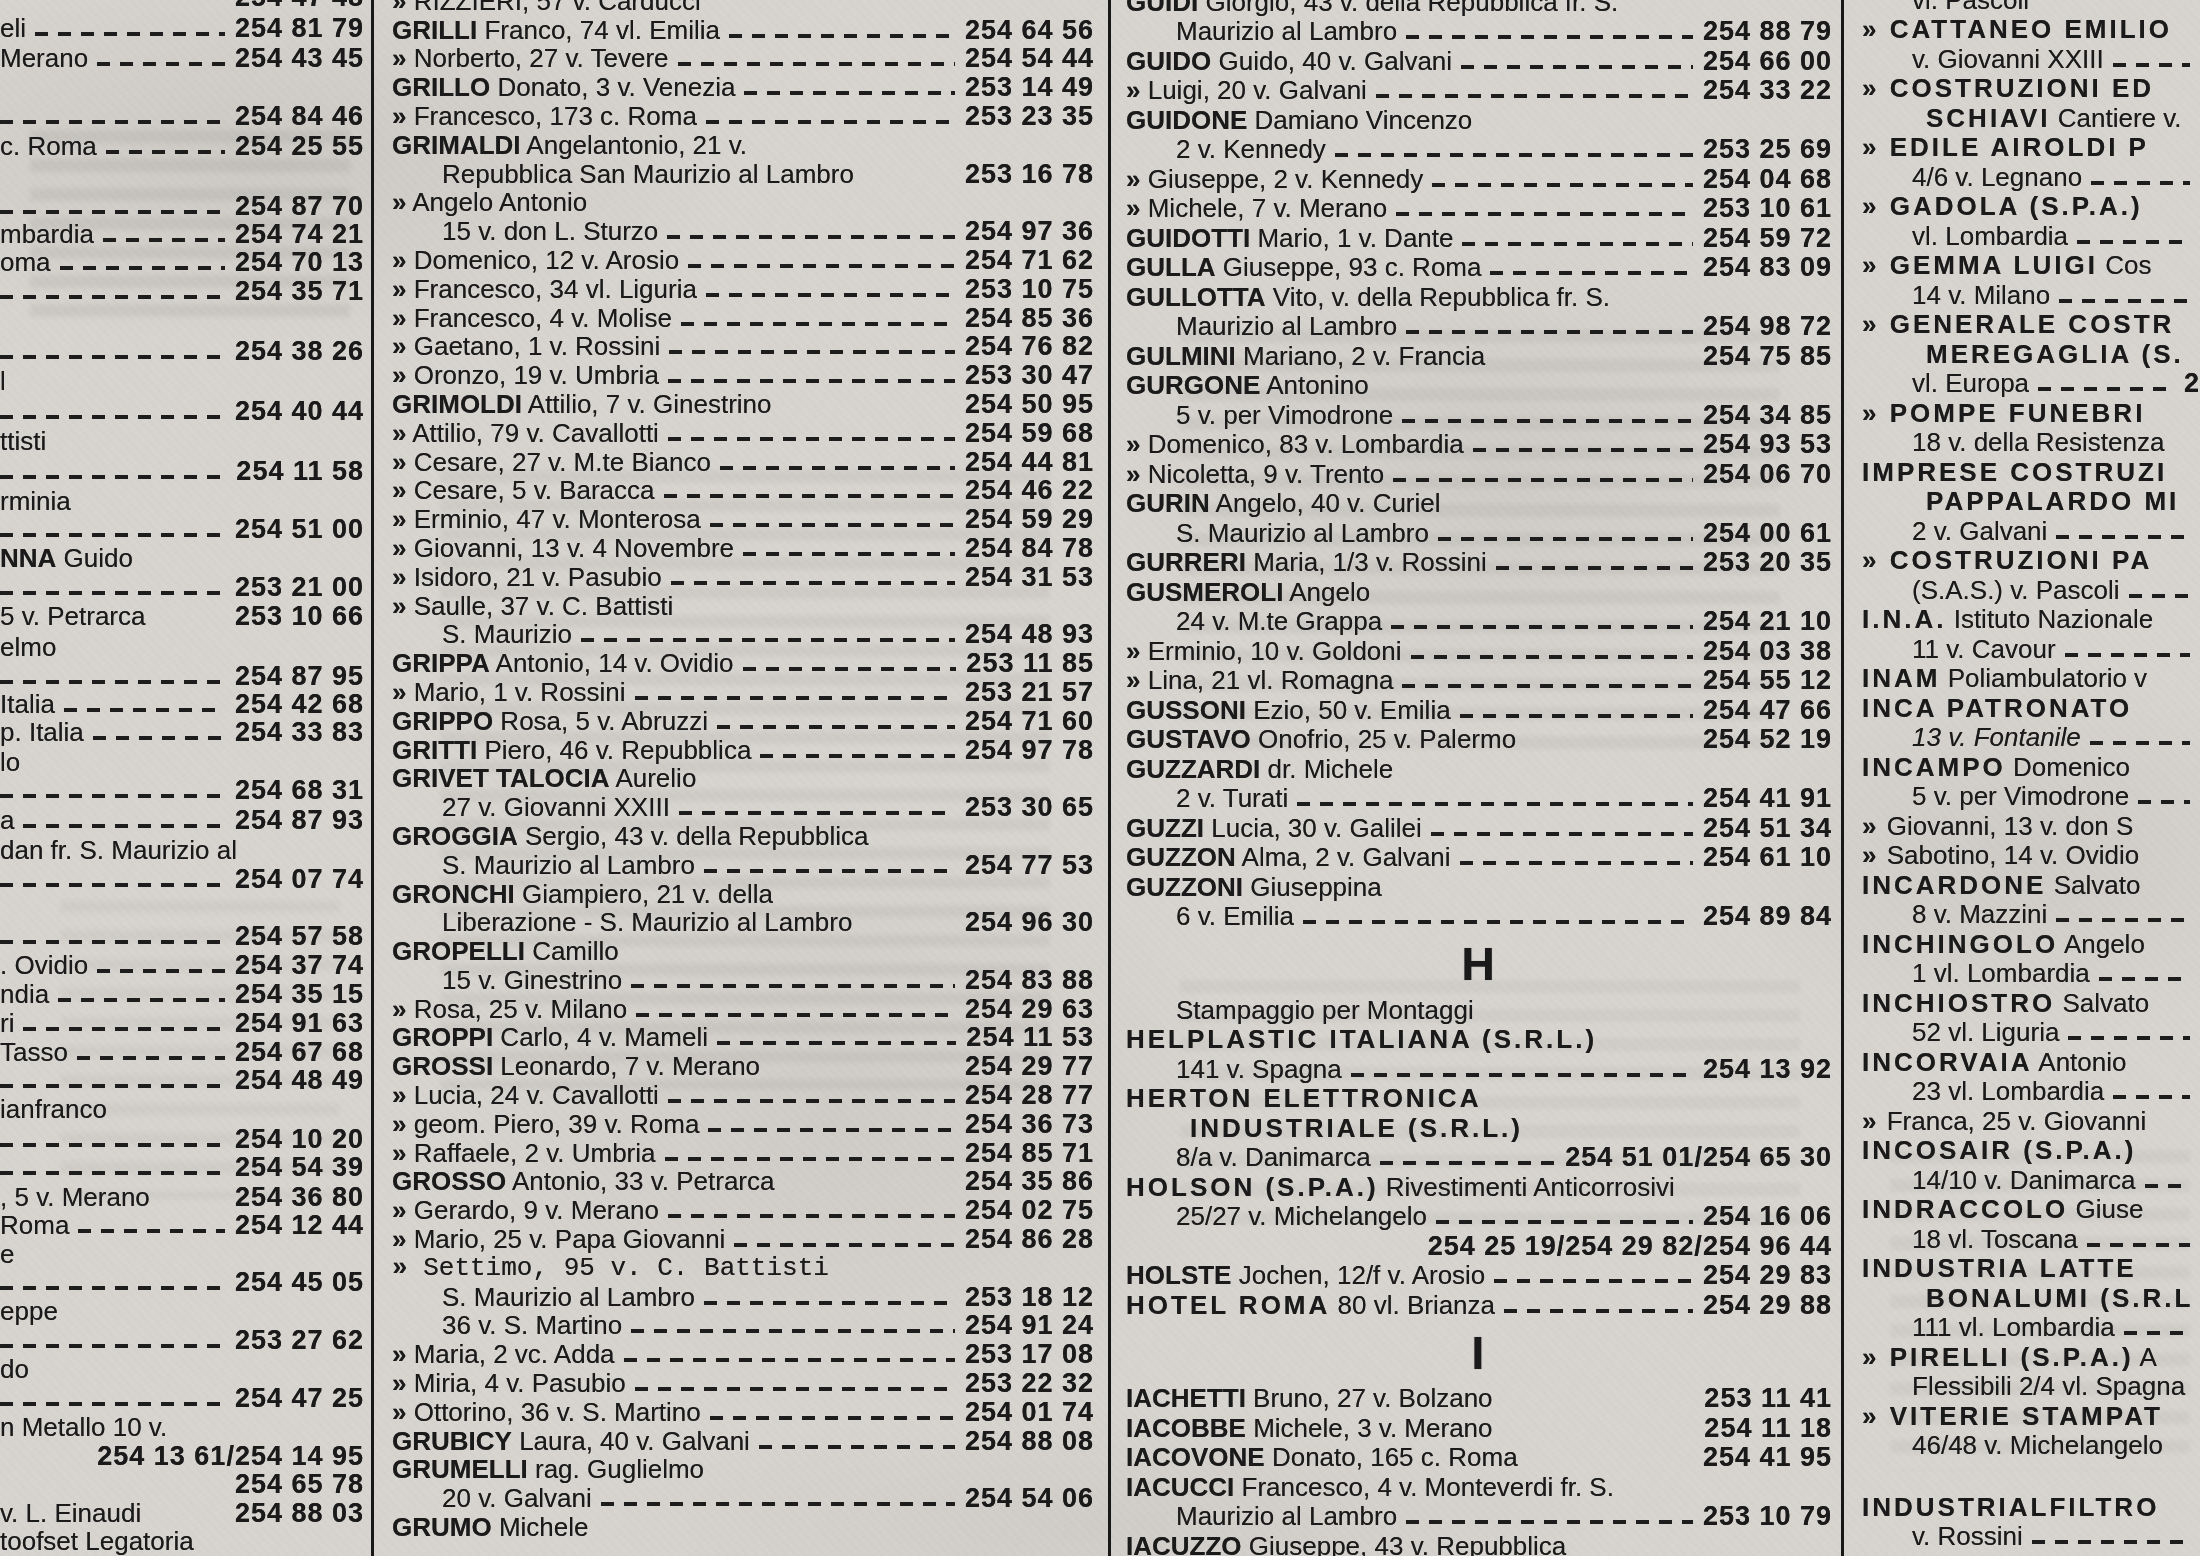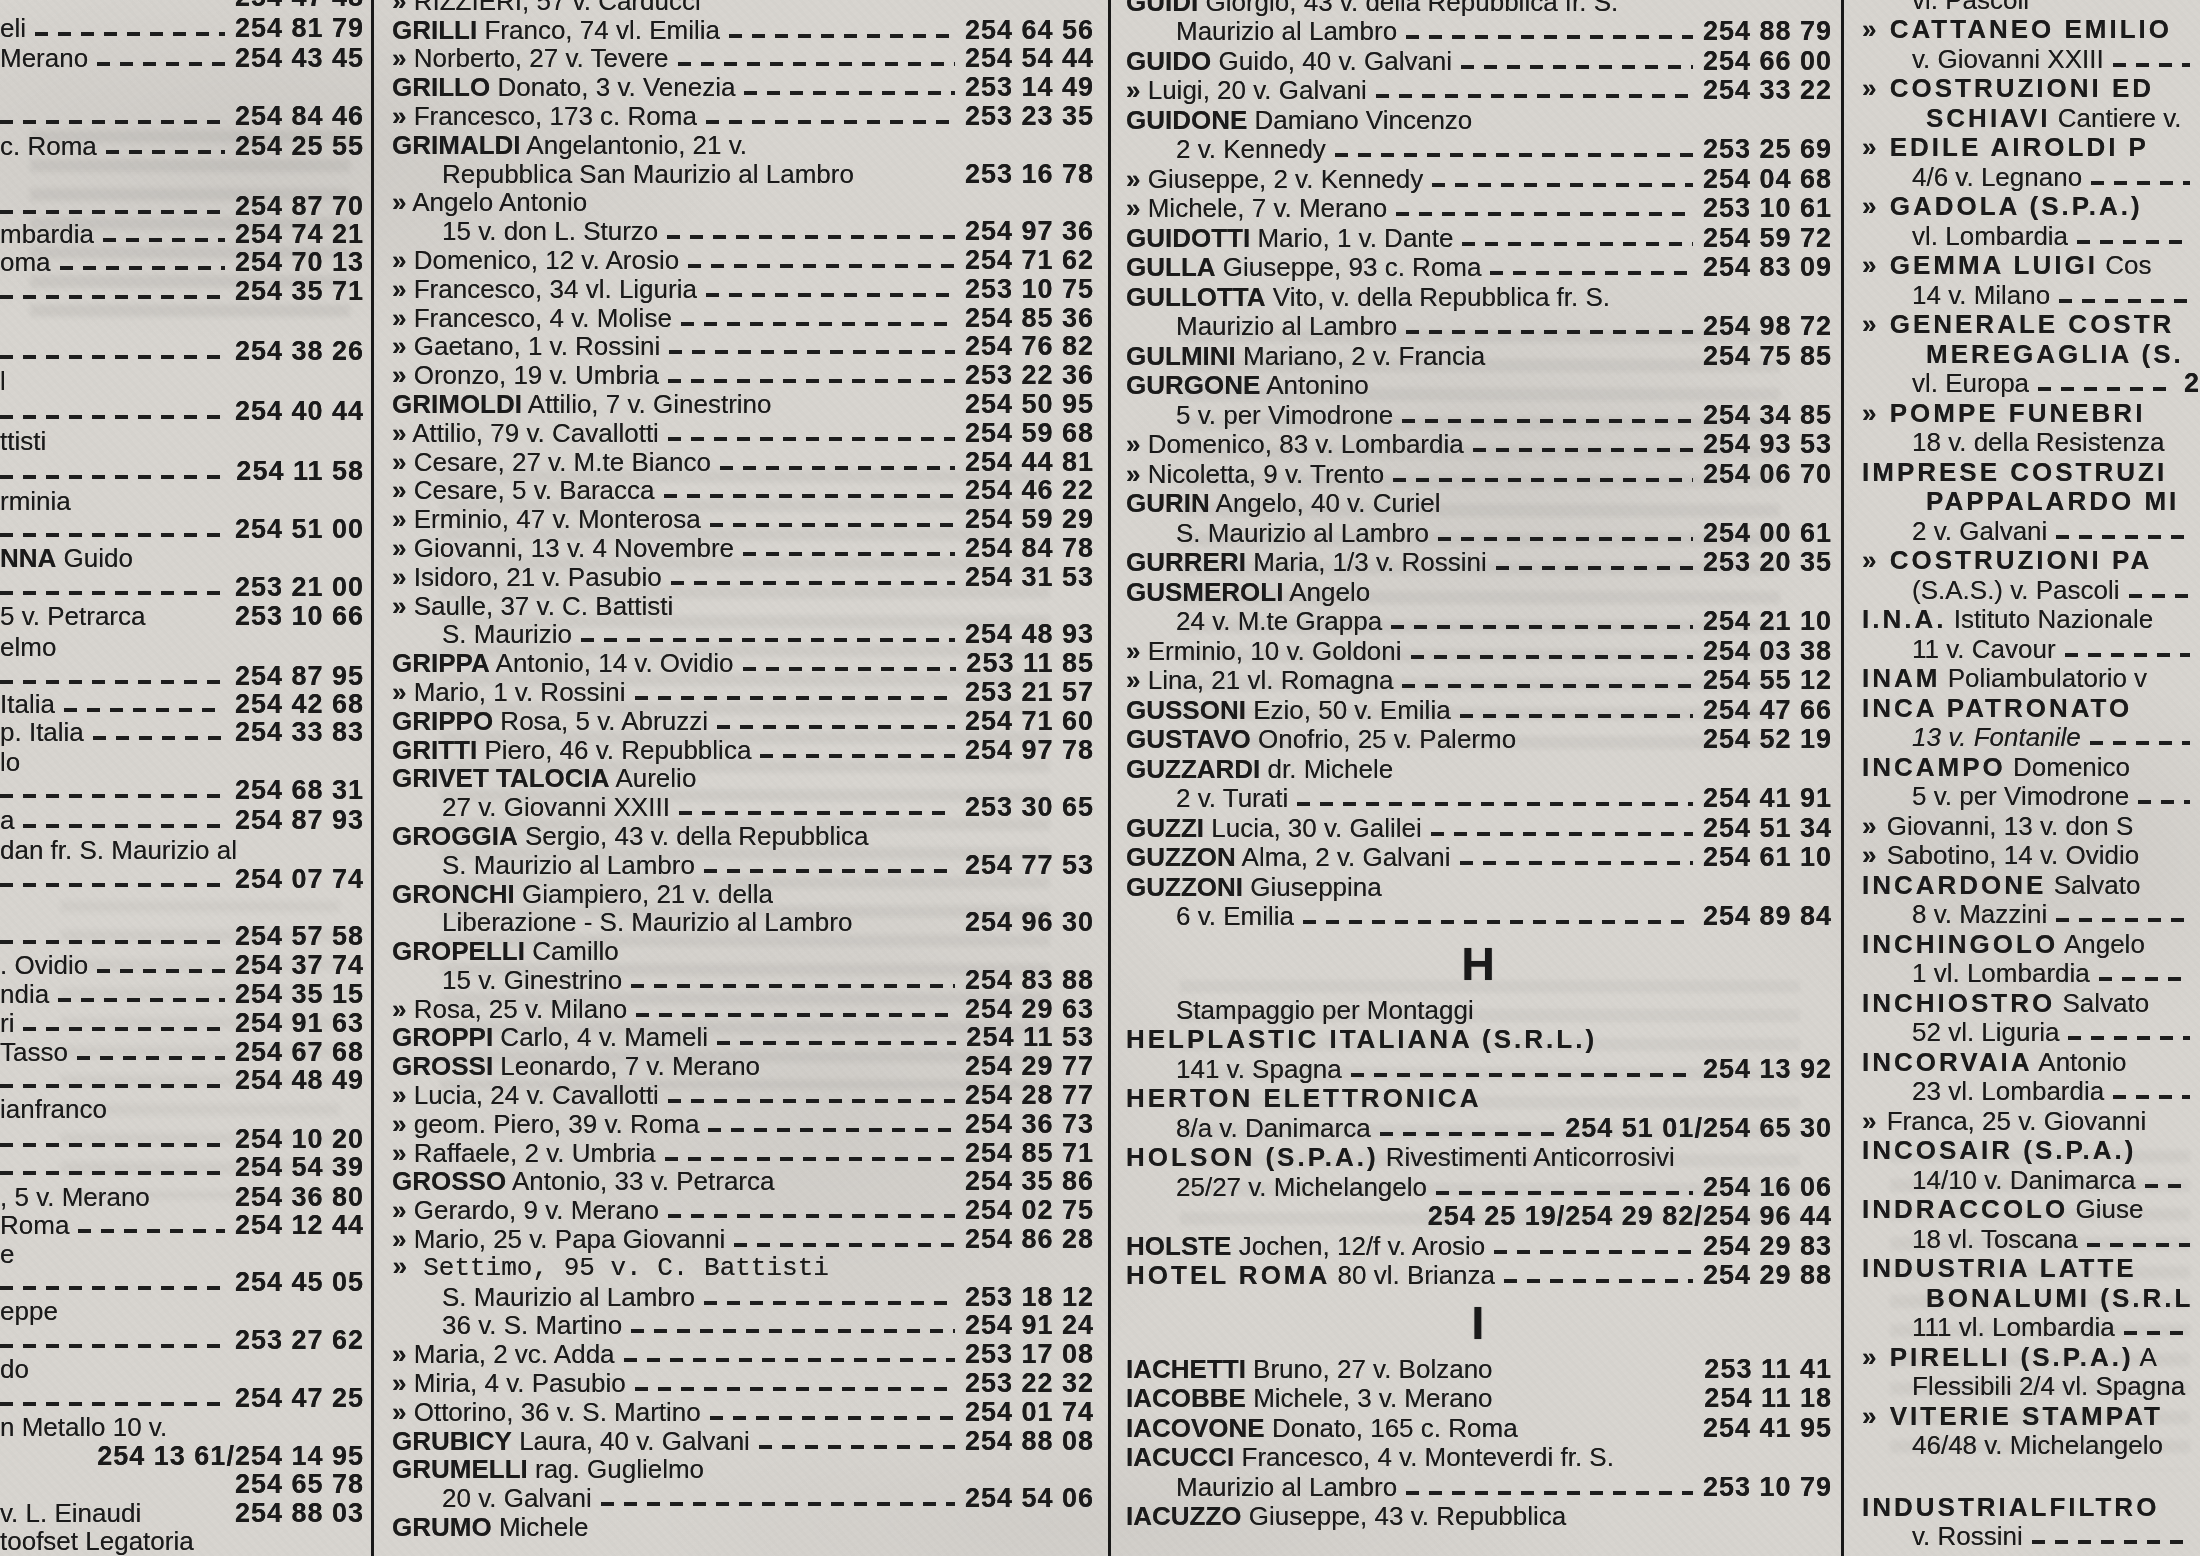--- a/index.html
+++ b/index.html
@@ -318,21 +318,21 @@
           <span class="n">254 85 36</span>
         </div>
         <div class="row" style="height: 28.8px;">
           <span class="txt" style="padding-left: 0px;"><span class="b">»</span><span class="t"> Gaetano, 1 v. Rossini</span></span>
           <div class="ld"></div>
           <span class="n">254 76 82</span>
         </div>
         <div class="row" style="height: 28.8px;">
           <span class="txt" style="padding-left: 0px;"><span class="b">»</span><span class="t"> Oronzo, 19 v. Umbria</span></span>
           <div class="ld"></div>
-          <span class="n">253 22 36</span>
+          <span class="n">253 30 47</span>
         </div>
         <div class="row" style="height: 28.8px;">
           <span class="txt" style="padding-left: 0px;"><span class="b">GRIMOLDI</span><span class="t"> Attilio, 7 v. Ginestrino</span></span>
           <span class="n">254 50 95</span>
         </div>
         <div class="row" style="height: 28.8px;">
           <span class="txt" style="padding-left: 0px;"><span class="b">»</span><span class="t"> Attilio, 79 v. Cavallotti</span></span>
           <div class="ld"></div>
           <span class="n">254 59 68</span>
         </div>
@@ -660,20 +660,23 @@
         <div class="row" style="height: 29.5px;">
           <span class="txt" style="padding-left: 0px;"><span class="b w">HELPLASTIC ITALIANA (S.R.L.)</span></span>
         </div>
         <div class="row" style="height: 29.5px;">
           <span class="txt" style="padding-left: 50px;"><span class="t">141 v. Spagna</span></span>
           <div class="ld"></div>
           <span class="n">254 13 92</span>
         </div>
         <div class="row" style="height: 29.5px;">
           <span class="txt" style="padding-left: 0px;"><span class="b w">HERTON ELETTRONICA</span></span>
+        </div>
+        <div class="row" style="height: 29.5px;">
+          <span class="txt" style="padding-left: 64px;"><span class="b w">INDUSTRIALE (S.R.L.)</span></span>
         </div>
         <div class="row" style="height: 29.5px;">
           <span class="txt" style="padding-left: 50px;"><span class="t">8/a v. Danimarca</span></span>
           <div class="ld"></div>
           <span class="n">254 51 01/254 65 30</span>
         </div>
         <div class="row" style="height: 29.5px;">
           <span class="txt" style="padding-left: 0px;"><span class="b w">HOLSON (S.P.A.)</span><span class="t"> Rivestimenti Anticorrosivi</span></span>
         </div>
         <div class="row" style="height: 29.5px;">

